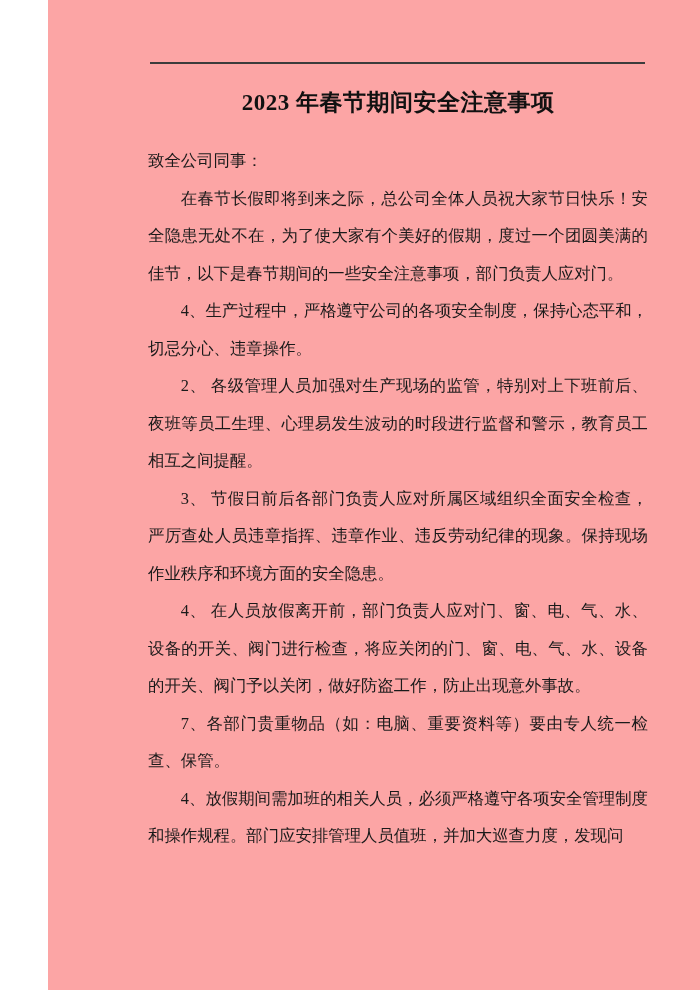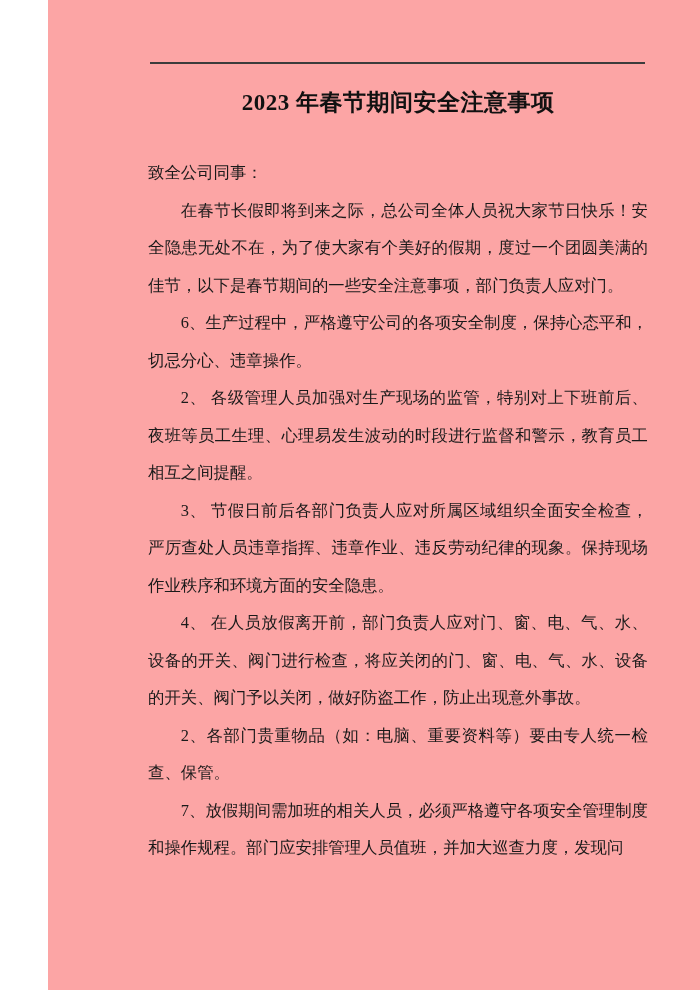--- a/index.html
+++ b/index.html
@@ -34,21 +34,21 @@
     text-align: center;
     font-family: "Liberation Serif", serif;
     font-size: 23px;
     font-weight: 700;
     line-height: 34px;
     color: #111111;
     letter-spacing: 0.5px;
   }
   .doc-body {
     position: absolute;
-    top: 154px;
+    top: 142px;
     left: 100px;
     width: 500px;
     font-size: 16.4px;
     line-height: 37.5px;
     text-align: justify;
     text-justify: inter-character;
     color: #1a1a1a;
   }
   .doc-body p {
     margin: 0;
@@ -76,26 +76,26 @@
 
   <h1 class="doc-title">2023 年春节期间安全注意事项</h1>
 
   <div class="doc-body">
 
     <p class="salutation">致全公司同事：</p>
 
     <p class="indented">在春节长假即将到来之际，总公司全体人员祝大家节日快乐！安全隐患无处不在，为了使大家有个美好的假期，度过一个团圆美满的佳节，以下是春节期间的一些安全注意事项，部门负责人应对门。</p>
 
 
-    <p class="indented">6、生产过程中，严格遵守公司的各项安全制度，保持心态平和，切忌分心、违章操作。</p>
+    <p class="indented">4、生产过程中，严格遵守公司的各项安全制度，保持心态平和，切忌分心、违章操作。</p>
 
     <p class="indented">2、 各级管理人员加强对生产现场的监管，特别对上下班前后、夜班等员工生理、心理易发生波动的时段进行监督和警示，教育员工相互之间提醒。</p>
 
     <p class="indented">3、 节假日前后各部门负责人应对所属区域组织全面安全检查，严厉查处人员违章指挥、违章作业、违反劳动纪律的现象。保持现场作业秩序和环境方面的安全隐患。</p>
 
     <p class="indented">4、 在人员放假离开前，部门负责人应对门、窗、电、气、水、设备的开关、阀门进行检查，将应关闭的门、窗、电、气、水、设备的开关、阀门予以关闭，做好防盗工作，防止出现意外事故。</p>
 
-    <p class="indented">2、各部门贵重物品（如：电脑、重要资料等）要由专人统一检查、保管。</p>
+    <p class="indented">7、各部门贵重物品（如：电脑、重要资料等）要由专人统一检查、保管。</p>
 
-    <p class="indented">7、放假期间需加班的相关人员，必须严格遵守各项安全管理制度和操作规程。部门应安排管理人员值班，并加大巡查力度，发现问</p>
+    <p class="indented">4、放假期间需加班的相关人员，必须严格遵守各项安全管理制度和操作规程。部门应安排管理人员值班，并加大巡查力度，发现问</p>
 
   </div>
 </div>
 
 </body></html>

